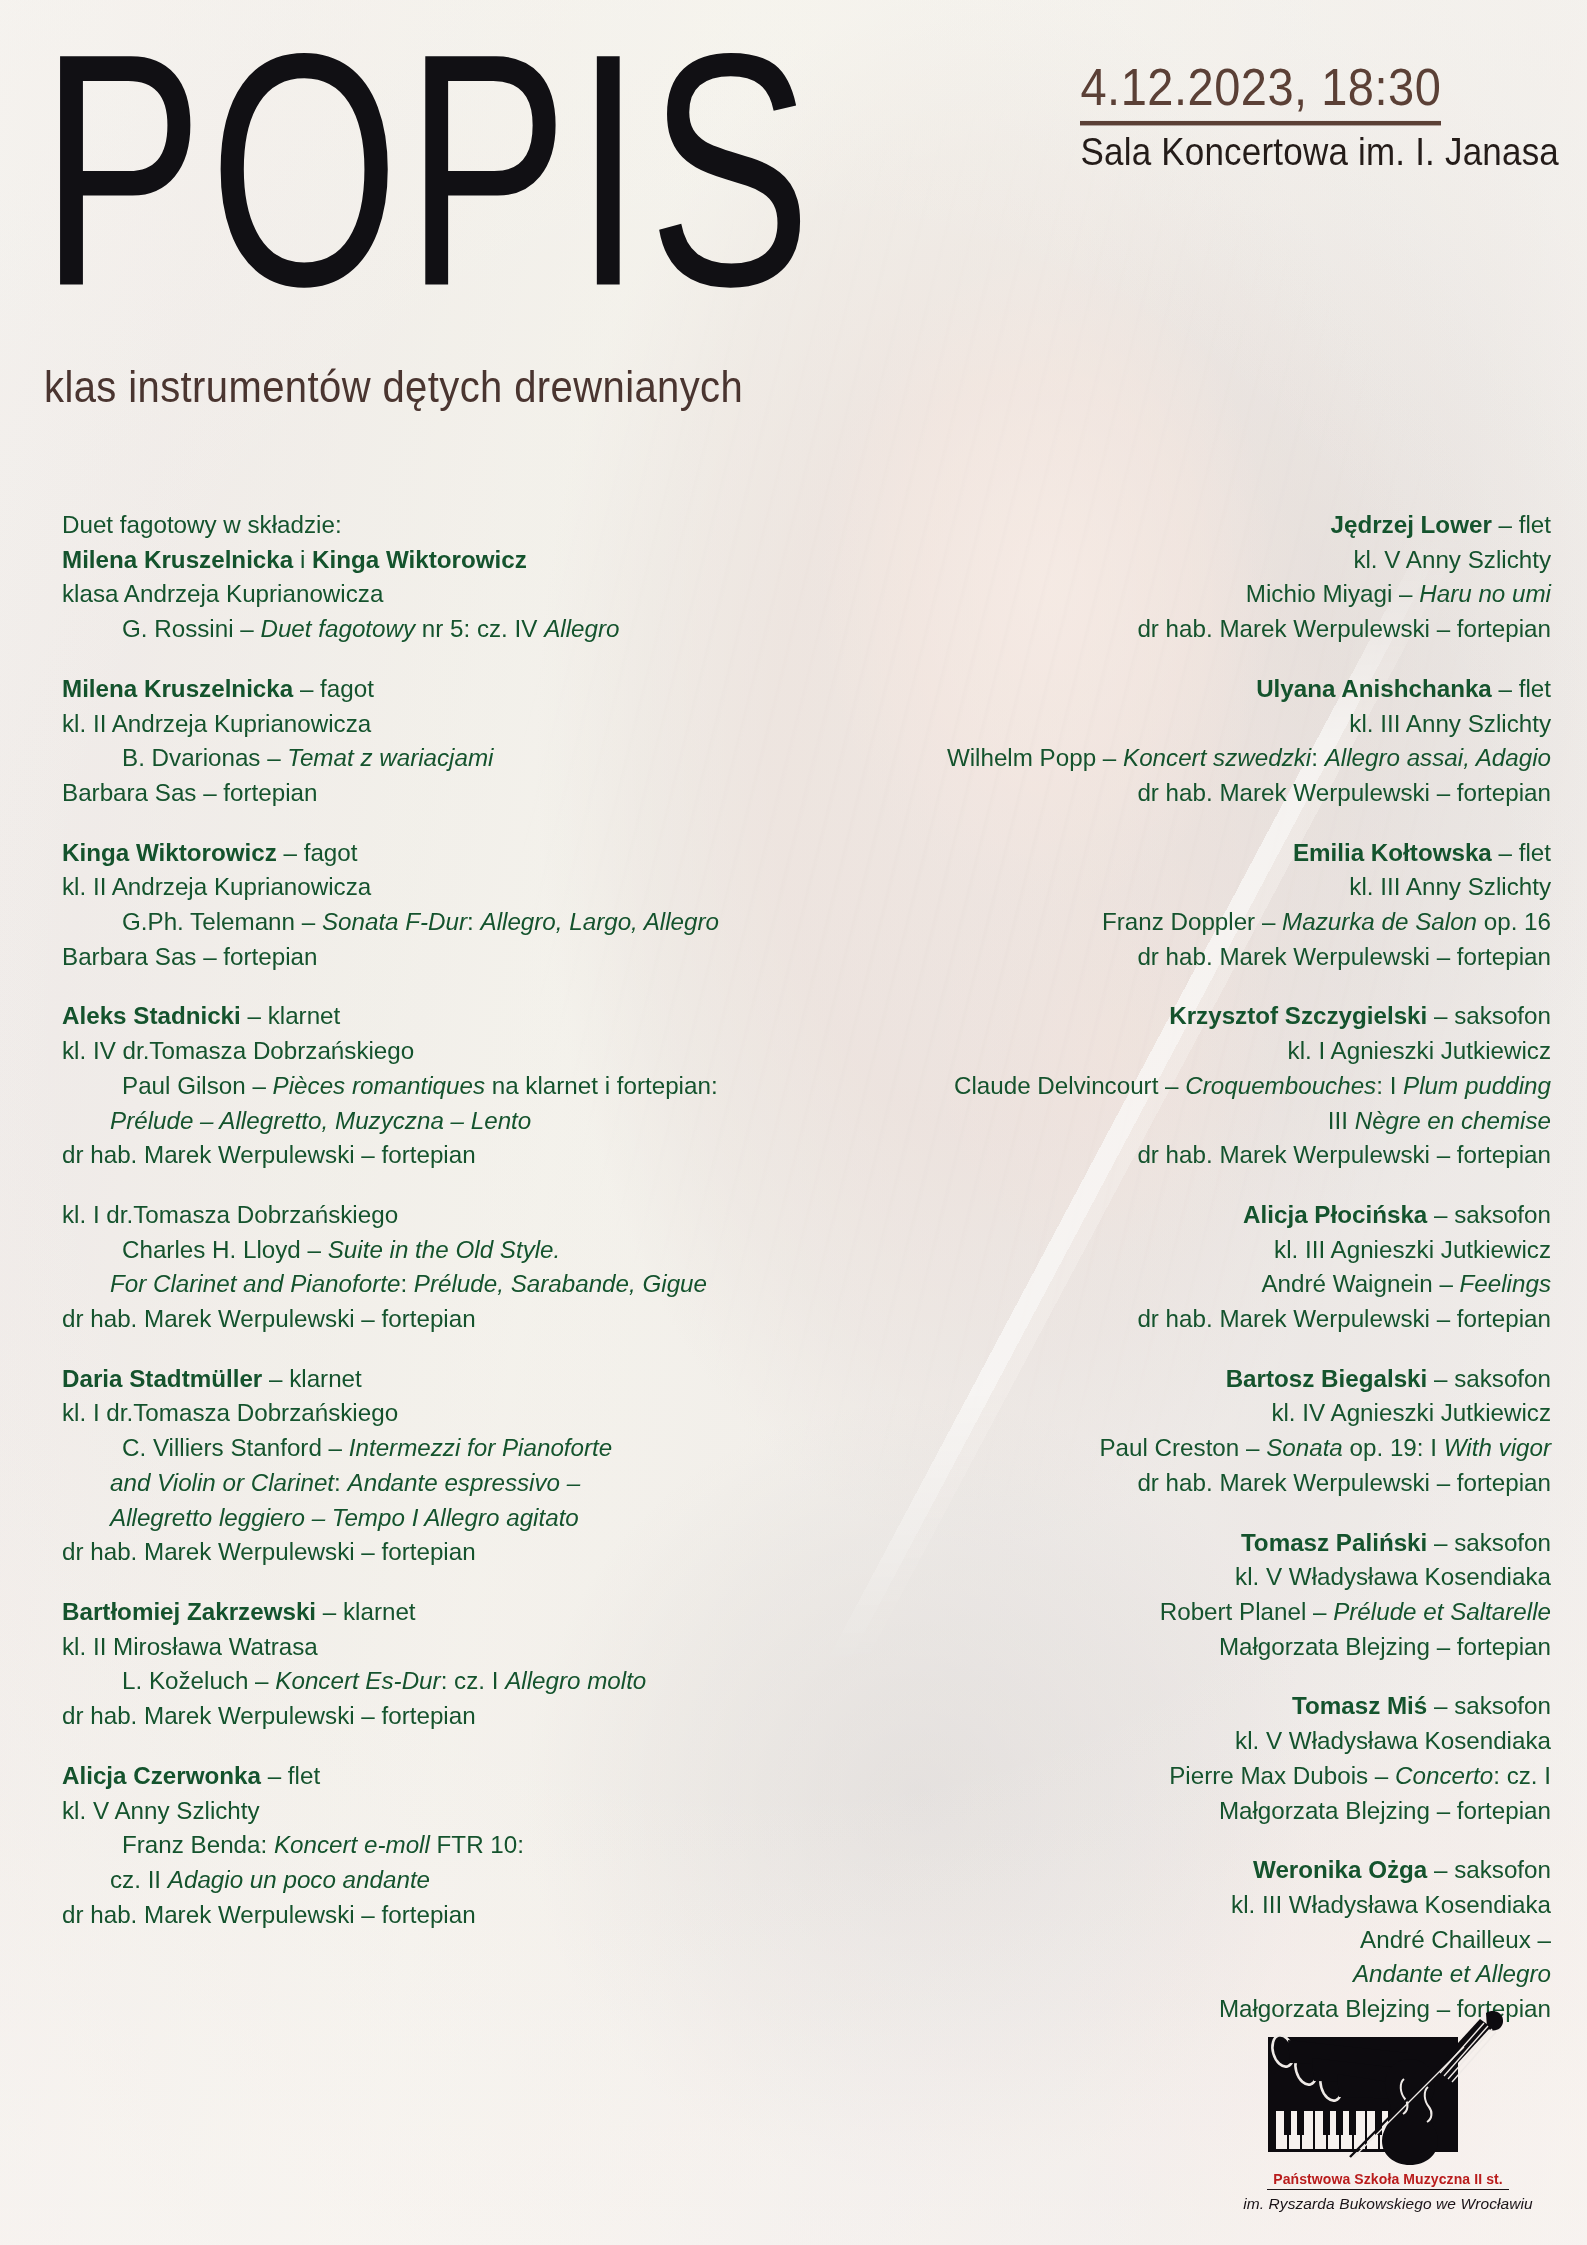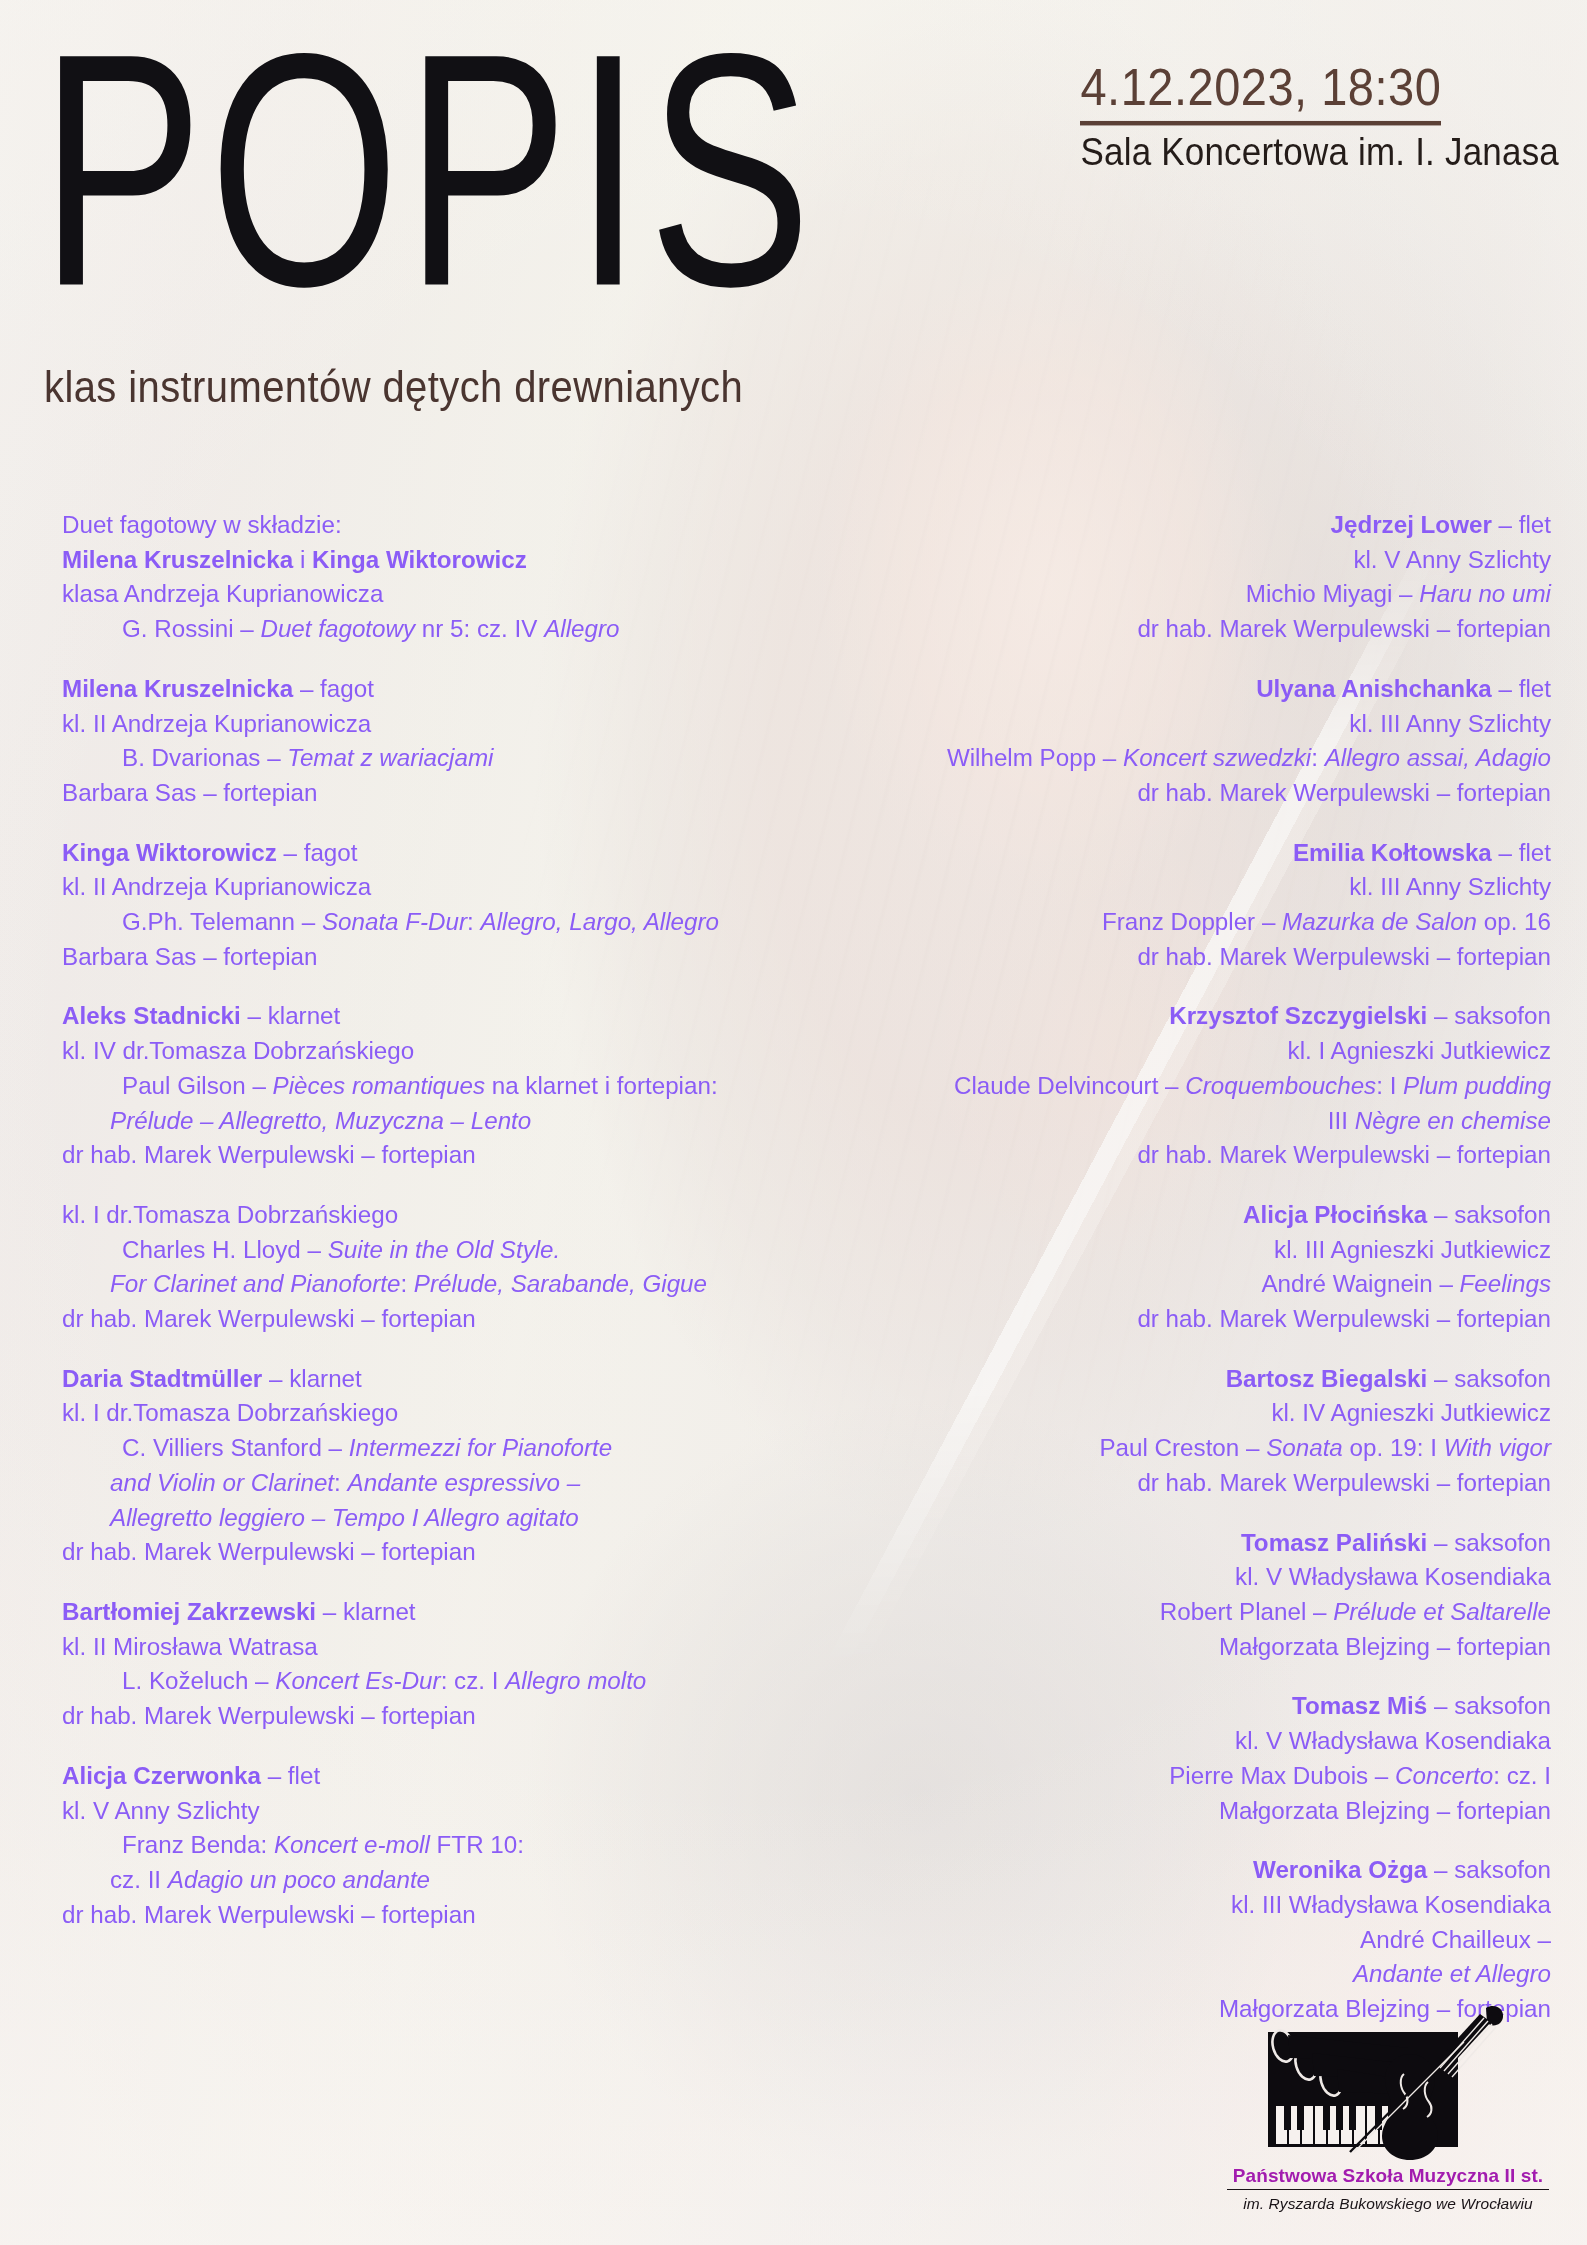--- a/index.html
+++ b/index.html
@@ -188,21 +188,21 @@
     position: absolute;
     top: 508px;
     left: 0;
     width: 100%;
     display: flex;
   }
 
   .col {
     font-size: 24.2px;
     line-height: 34.7px;
-    color: #8b5cf6;
+    color: #14532d;
   }
 
   .col-left  { width: 800px; padding-left: 62px; padding-right: 14px; }
   .col-right { width: 787px; padding-left: 12px; padding-right: 36px; text-align: right; }
 
   .entry { margin-bottom: 25px; }
   .entry:last-child { margin-bottom: 0; }
 
   .line { white-space: nowrap; }
   .performer { font-weight: 700; }
@@ -213,23 +213,23 @@
   
   .logo {
     position: absolute;
     right: 30px;
     bottom: 32px;
     width: 338px;
     text-align: center;
   }
   .logo-mark { width: 260px; height: 163px; margin: 0 auto; display: block; }
   .logo-name {
-    font-size: 19px;
+    font-size: 14px;
     font-weight: 700;
-    color: #a21caf;
+    color: #b91c1c;
     border-bottom: 1.6px solid #1a1418;
     display: inline-block;
     padding: 0 6px 2px 6px;
     letter-spacing: 0.1px;
     white-space: nowrap;
   }
   .logo-sub {
     font-size: 15.5px;
     font-weight: 400;
     color: #1a1418;

